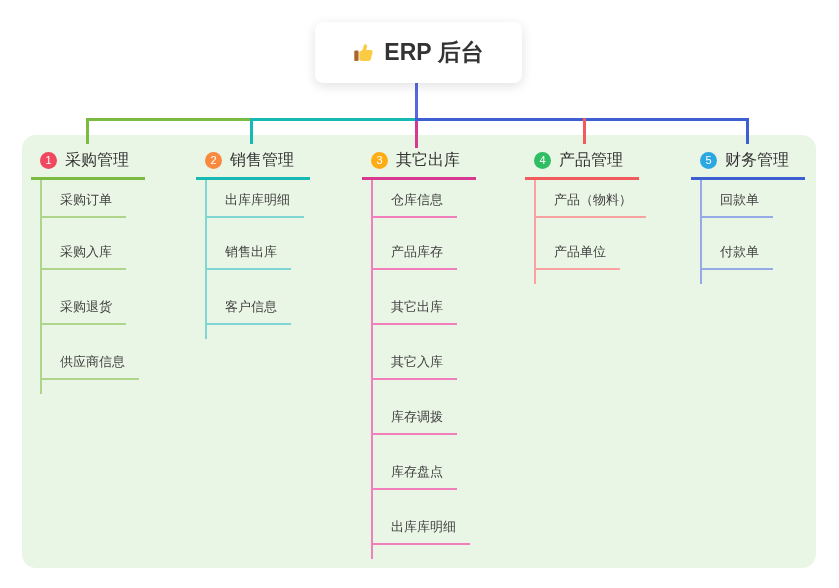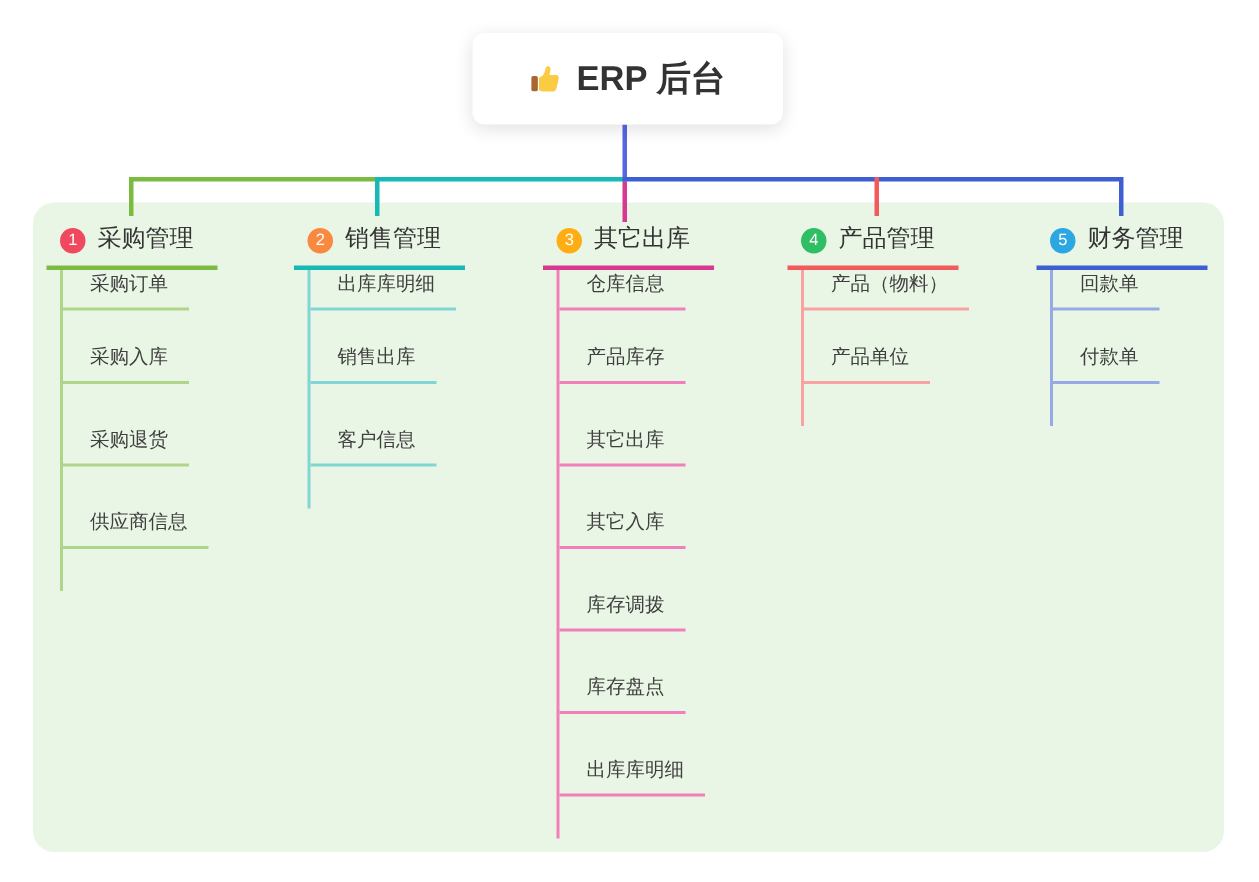--- a/index.html
+++ b/index.html
@@ -28,21 +28,21 @@
     border-bottom:3px solid var(--line);
     font-size:16px; font-weight:500; color:#333; line-height:22px;
     white-space:nowrap;
   }
   .badge {
     width:17px; height:17px; border-radius:50%;
     display:inline-flex; align-items:center; justify-content:center;
     color:#fff; font-size:11px; line-height:17px; flex:0 0 17px;
   }
   .children { margin-left:9px; border-left:2px solid var(--light); }
-  .child { height:55px; display:flex; align-items:flex-start; }
+  .child { height:55px; display:flex; align-items:center; }
   .child:first-child { height:49px; }
   .child-label {
     display:inline-block; border-bottom:2px solid var(--light);
     padding:0 14px 8px 18px; font-size:13px; color:#3F3F3F;
     line-height:17px; white-space:nowrap;
   }
 </style>
 </head>
 <body>
 

